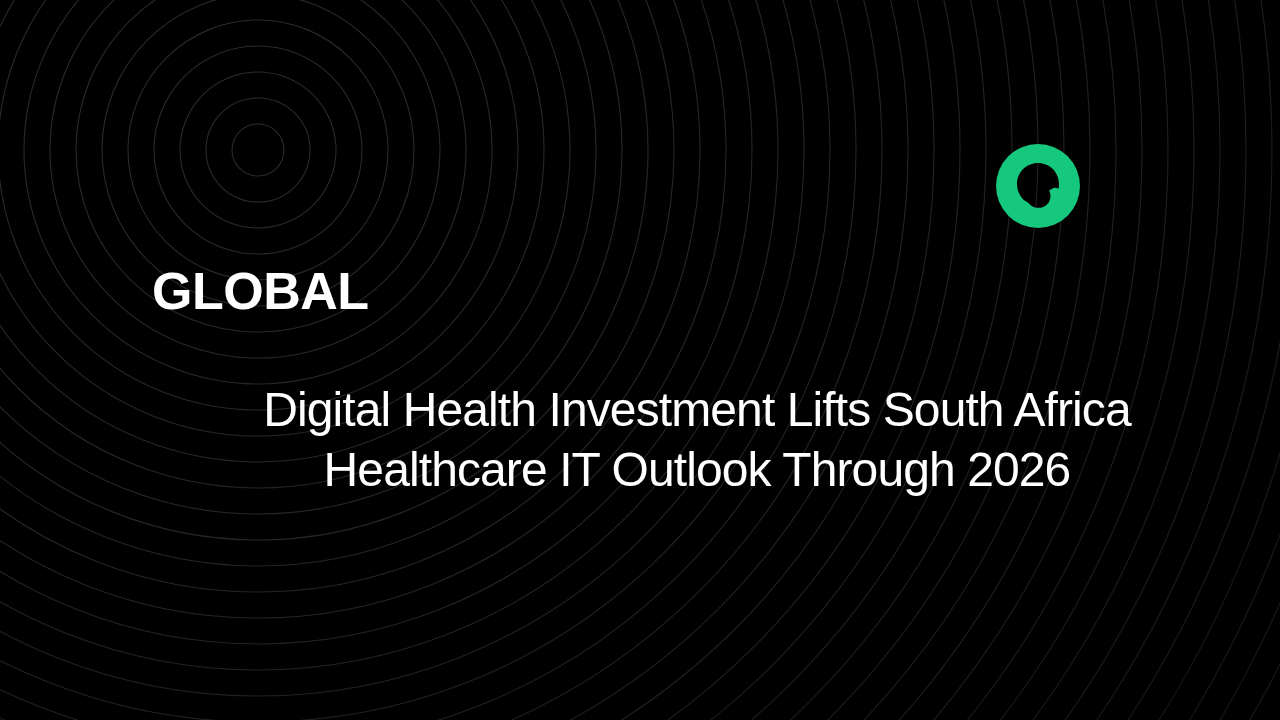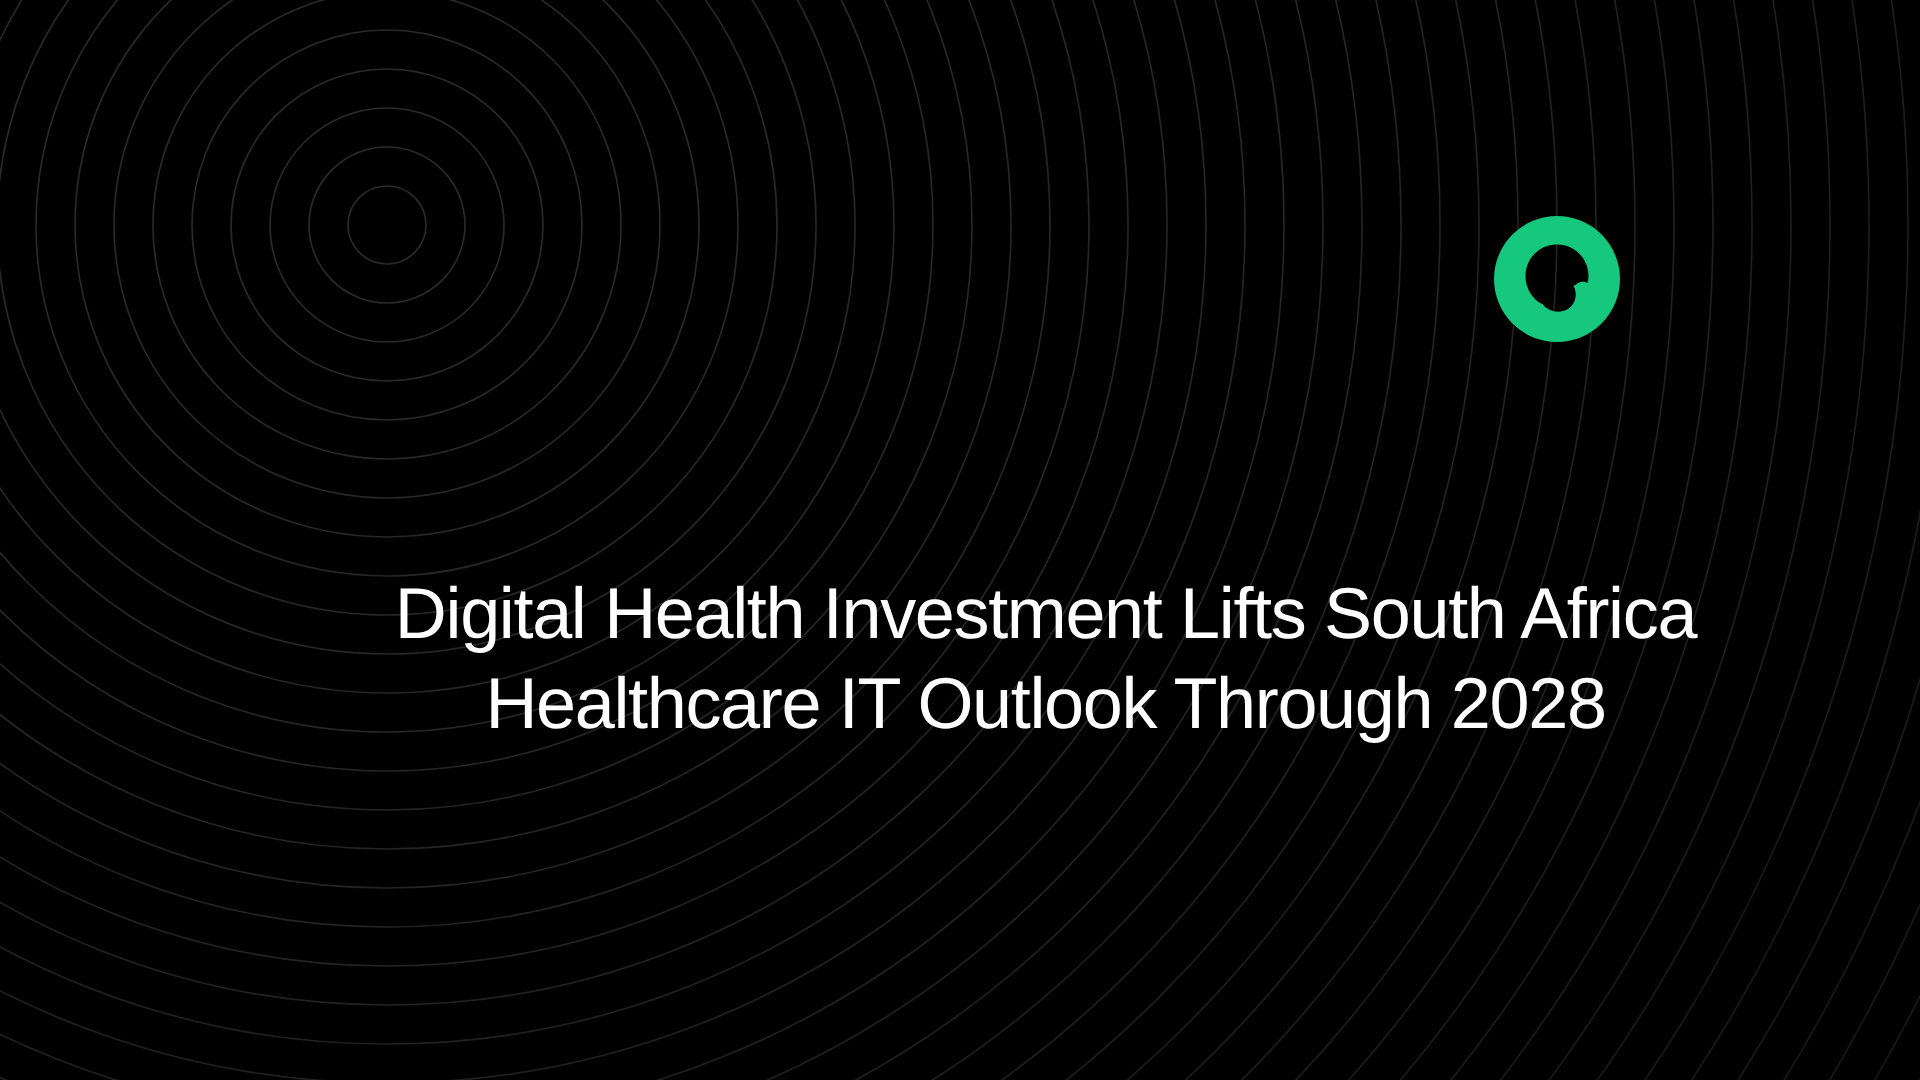--- a/index.html
+++ b/index.html
@@ -150,20 +150,21 @@
         <circle cx="258" cy="150" r="1638" fill="none" stroke="#2b2b2b" stroke-width="1.1"></circle>
         <circle cx="258" cy="150" r="1664" fill="none" stroke="#2b2b2b" stroke-width="1.1"></circle>
         <circle cx="258" cy="150" r="1690" fill="none" stroke="#2b2b2b" stroke-width="1.1"></circle>
       </g>
   </svg>
   <div id="bg-vignette"></div>
 
   <div id="content">
 
     <div id="brand">
+      <span class="brand-line">GLOBAL</span>
     </div>
 
     <div id="logo-wrap">
       <svg width="84" height="84" viewBox="0 0 84 84">
         <defs>
           <mask id="ring-hole">
             <rect x="0" y="0" width="84" height="84" fill="#fff"></rect>
 
             <path fill="#000" d="
               M 42 19
@@ -176,17 +177,17 @@
               C 26.0 56.0 21 48.6 21 40
               C 21 28.3 30.3 19 42 19 Z"></path>
           </mask>
         </defs>
         <circle cx="42" cy="42" r="42" fill="#16c77e" mask="url(#ring-hole)"></circle>
       </svg>
     </div>
 
     <h1 id="headline">
       <span class="headline-line">Digital Health Investment Lifts South Africa</span>
-      <span class="headline-line">Healthcare IT Outlook Through 2028</span>
+      <span class="headline-line">Healthcare IT Outlook Through 2026</span>
     </h1>
 
   </div>
 </div>
 
 </body></html>

